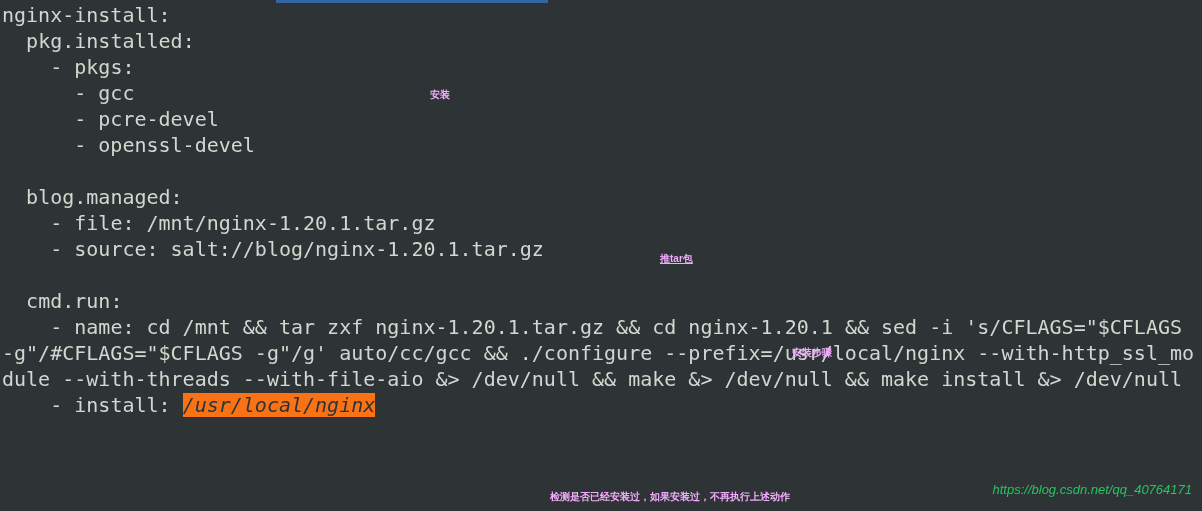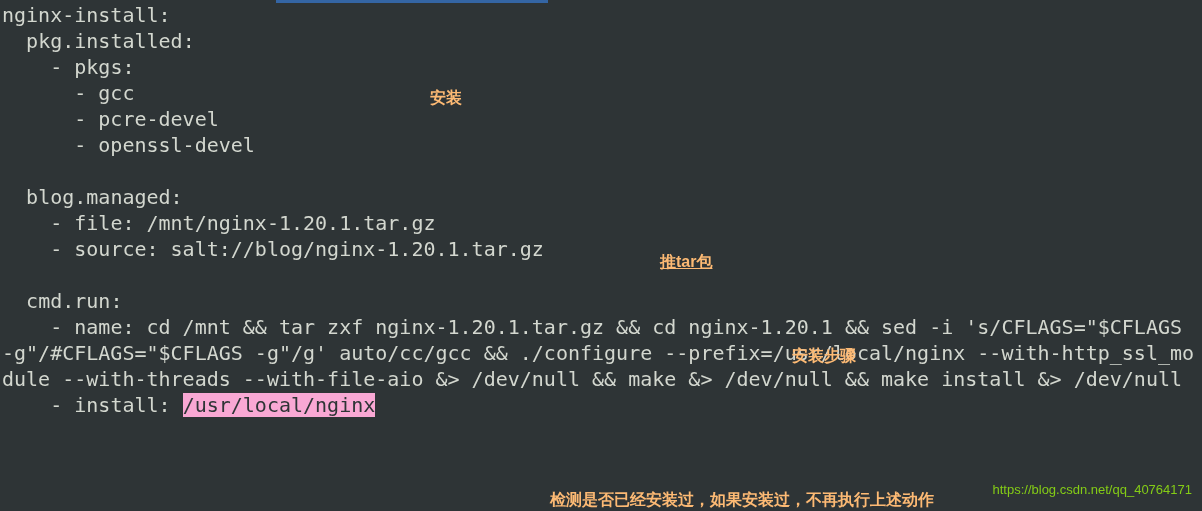--- a/index.html
+++ b/index.html
@@ -14,42 +14,44 @@
       overflow: hidden;
       position: relative;
     }
     .terminal {
       padding: 2px 0 0 2px;
       white-space: pre-wrap;
       word-break: break-all;
       position: relative;
     }
     .highlight {
-      background-color: #f9a8d4;
+      background-color: #f97316;
       color: #2e3436;
+      font-style: italic;
     }
     .annotation {
-      color: #fdba74;
-      font-size: 16px;
+      color: #f0abfc;
+      font-size: 10px;
       font-family: "Microsoft YaHei", SimSun, sans-serif;
       font-weight: bold;
       position: absolute;
       white-space: nowrap;
     }
     .ann-install { top: 88px; left: 430px; }
     .ann-tar { top: 252px; left: 660px; text-decoration: underline; }
     .ann-steps { top: 346px; left: 792px; }
     .ann-check { top: 490px; left: 550px; font-family: Liberation Serif, serif; }
     .watermark {
       position: absolute;
       bottom: 12px;
       right: 10px;
       font-size: 13px;
-      color: #84cc16;
+      color: #22c55e;
       font-family: Arial, sans-serif;
+      font-style: italic;
     }
     .top-bar {
       position: absolute;
       top: 0;
       left: 276px;
       width: 272px;
       height: 3px;
       background: #3465a4;
     }
   </style>

